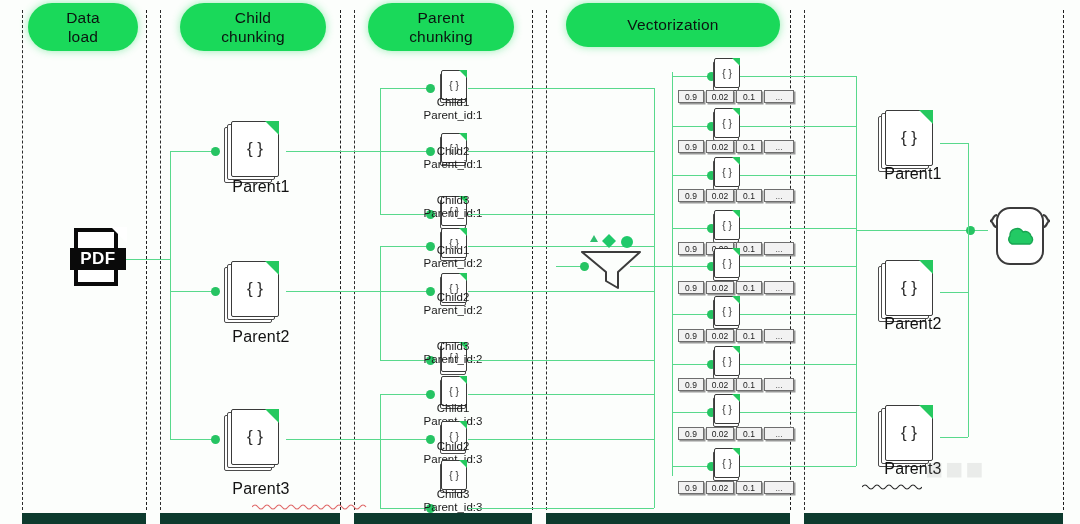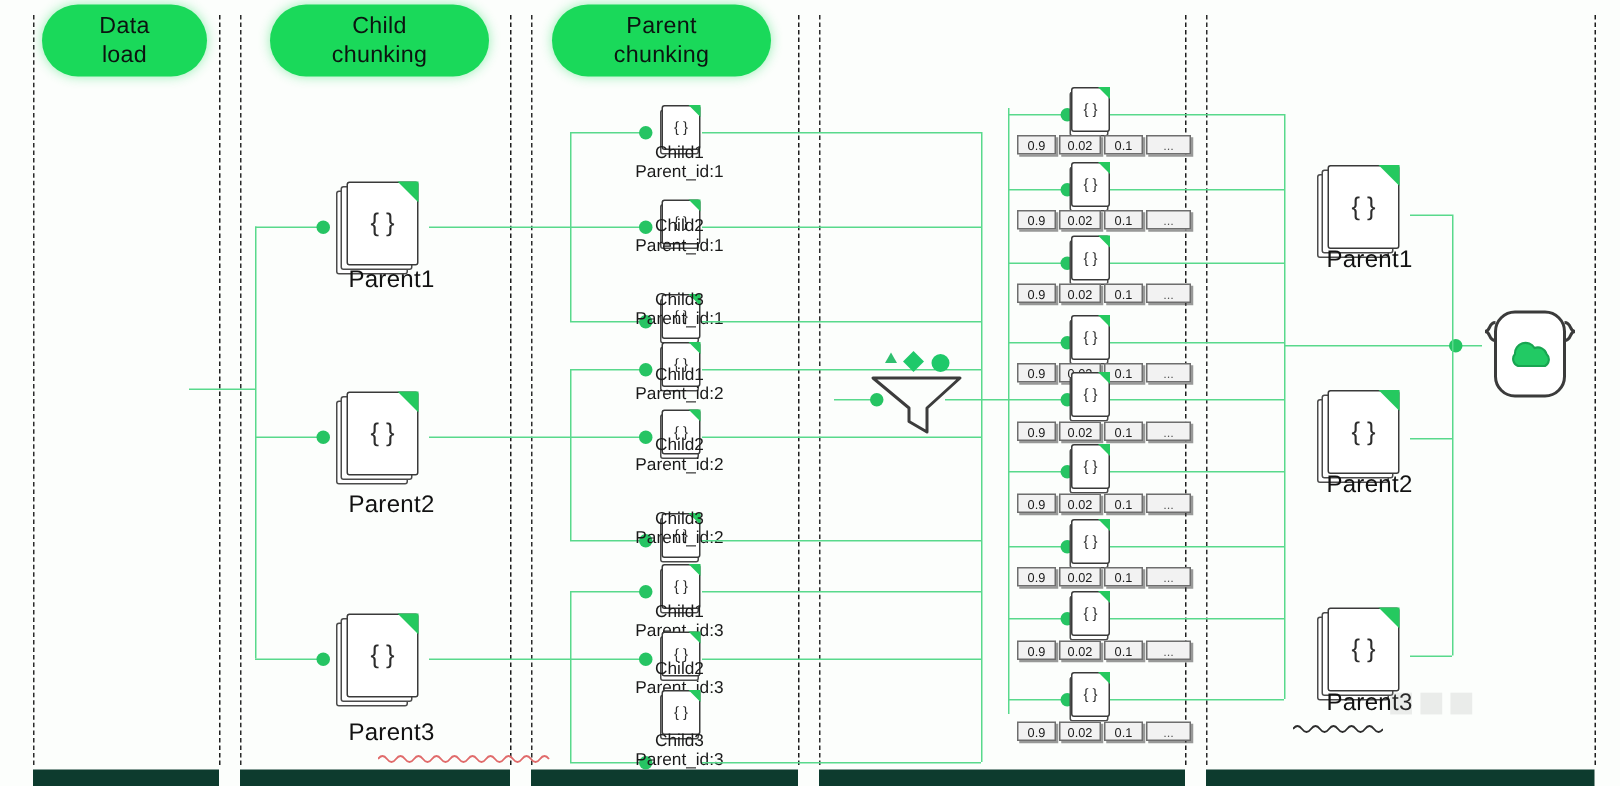--- a/index.html
+++ b/index.html
@@ -146,21 +146,31 @@
 load</span>
     </div>
   <div class="pill" style="left:180px;top:3px;width:146px;height:48px;">
       <span style="white-space:pre-line">Child
 chunking</span>
     </div>
   <div class="pill" style="left:368px;top:3px;width:146px;height:48px;">
       <span style="white-space:pre-line">Parent
 chunking</span>
     </div>
-
+  <div class="pill" style="left:566px;top:3px;width:214px;height:44px;">
+      <span style="white-space:pre-line">Vectorization</span>
+    </div>
+
+  <div class="pdfic" style="left:70px;top:228px;">
+    <div class="sheet"></div>
+    <div class="cornerline"></div>
+    <div class="band">
+        <span>PDF</span>
+      </div>
+  </div>
 
   <div class="hl" style="left:126px;top:259px;width:44px;"></div>
   <div class="vl" style="left:170px;top:151px;height:288px;"></div>
   <div class="hl" style="left:170px;top:151px;width:45px;"></div>
   <div class="hl" style="left:170px;top:291px;width:45px;"></div>
   <div class="hl" style="left:170px;top:439px;width:45px;"></div>
   <div class="dot" style="left:211px;top:147px;"></div>
   <div class="dot" style="left:211px;top:287px;"></div>
   <div class="dot" style="left:211px;top:435px;"></div>
 

